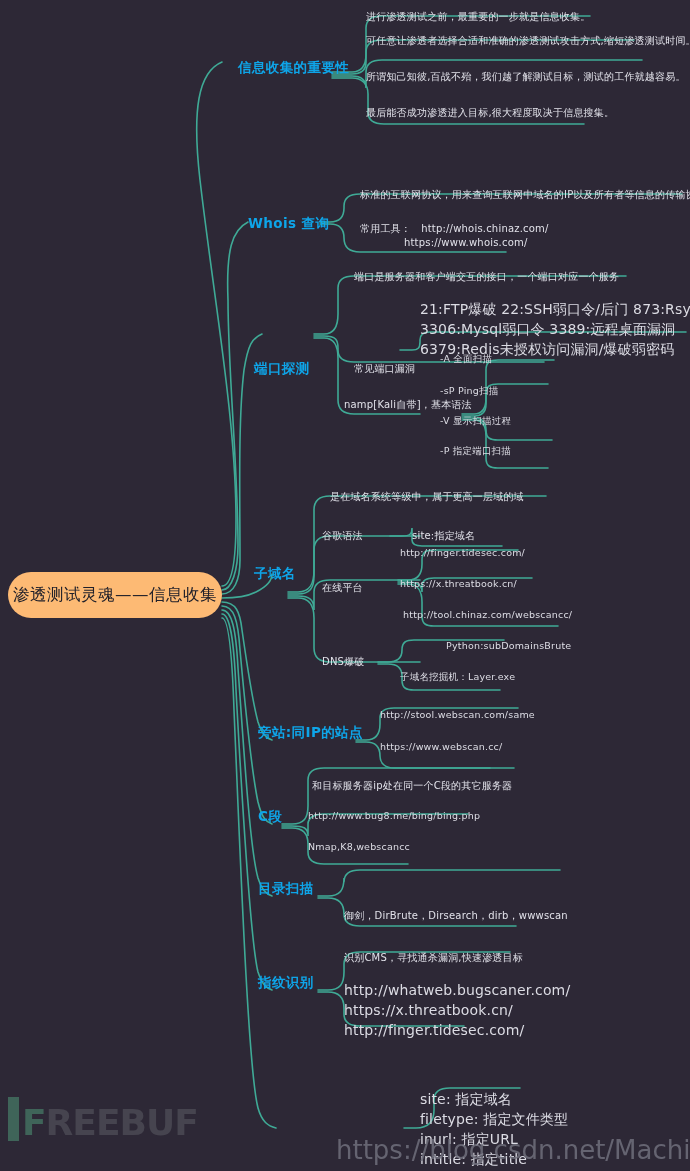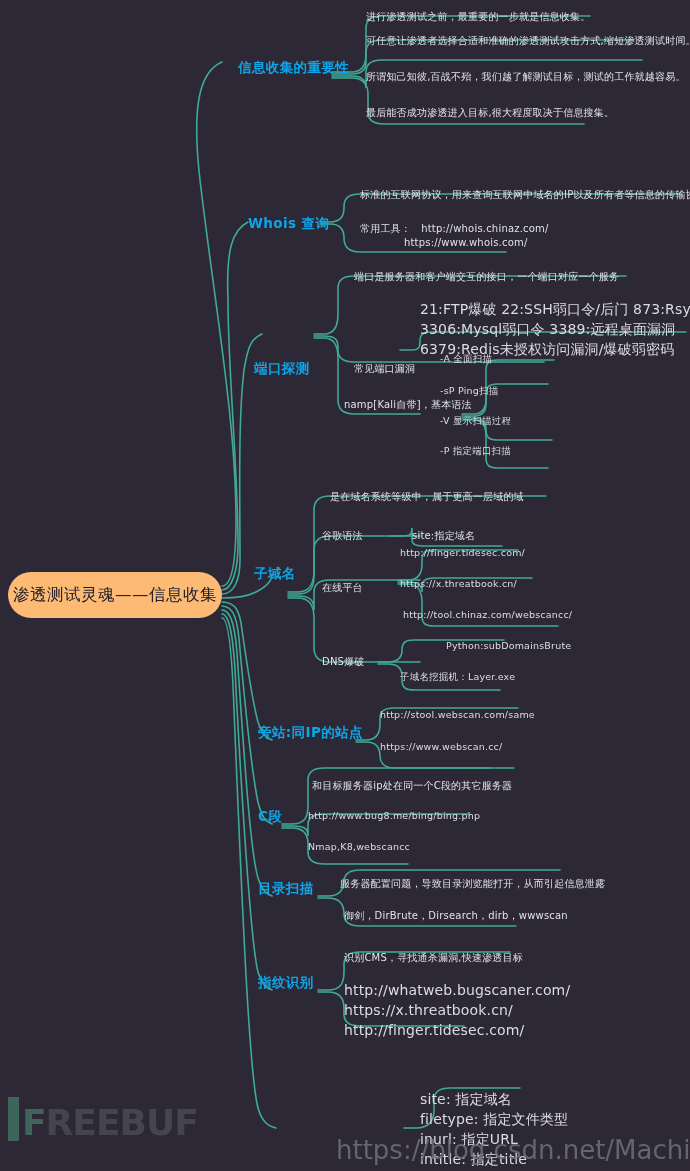--- a/index.html
+++ b/index.html
@@ -215,21 +215,20 @@
   <div class="node lvl1" style="left:258px; top:723px;">旁站:同IP的站点</div>
   <div class="node lvl3" style="left:380px; top:708px;">http://stool.webscan.com/same</div>
   <div class="node lvl3" style="left:380px; top:740px;">https://www.webscan.cc/</div>
 
   <div class="node lvl1" style="left:258px; top:807px;">C段</div>
   <div class="node lvl2" style="left:312px; top:779px;">和目标服务器ip处在同一个C段的其它服务器</div>
   <div class="node lvl3" style="left:308px; top:809px;">http://www.bug8.me/bing/bing.php</div>
   <div class="node lvl3" style="left:308px; top:840px;">Nmap,K8,webscancc</div>
 
   <div class="node lvl1" style="left:258px; top:879px;">目录扫描</div>
-  <div class="node lvl2" style="left:340px; top:877px;">服务器配置问题，导致目录浏览能打开，从而引起信息泄露</div>
   <div class="node lvl2" style="left:344px; top:909px;">御剑，DirBrute，Dirsearch，dirb，wwwscan</div>
 
   <div class="node lvl1" style="left:258px; top:973px;">指纹识别</div>
   <div class="node lvl2" style="left:344px; top:951px;">识别CMS，寻找通杀漏洞,快速渗透目标</div>
   <div class="node tiny" style="left:344px; top:981px;">http://whatweb.bugscaner.com/
 https://x.threatbook.cn/
 http://finger.tidesec.com/</div>
 
   <div class="node tiny" style="left:420px; top:1090px;">site: 指定域名
 filetype: 指定文件类型

